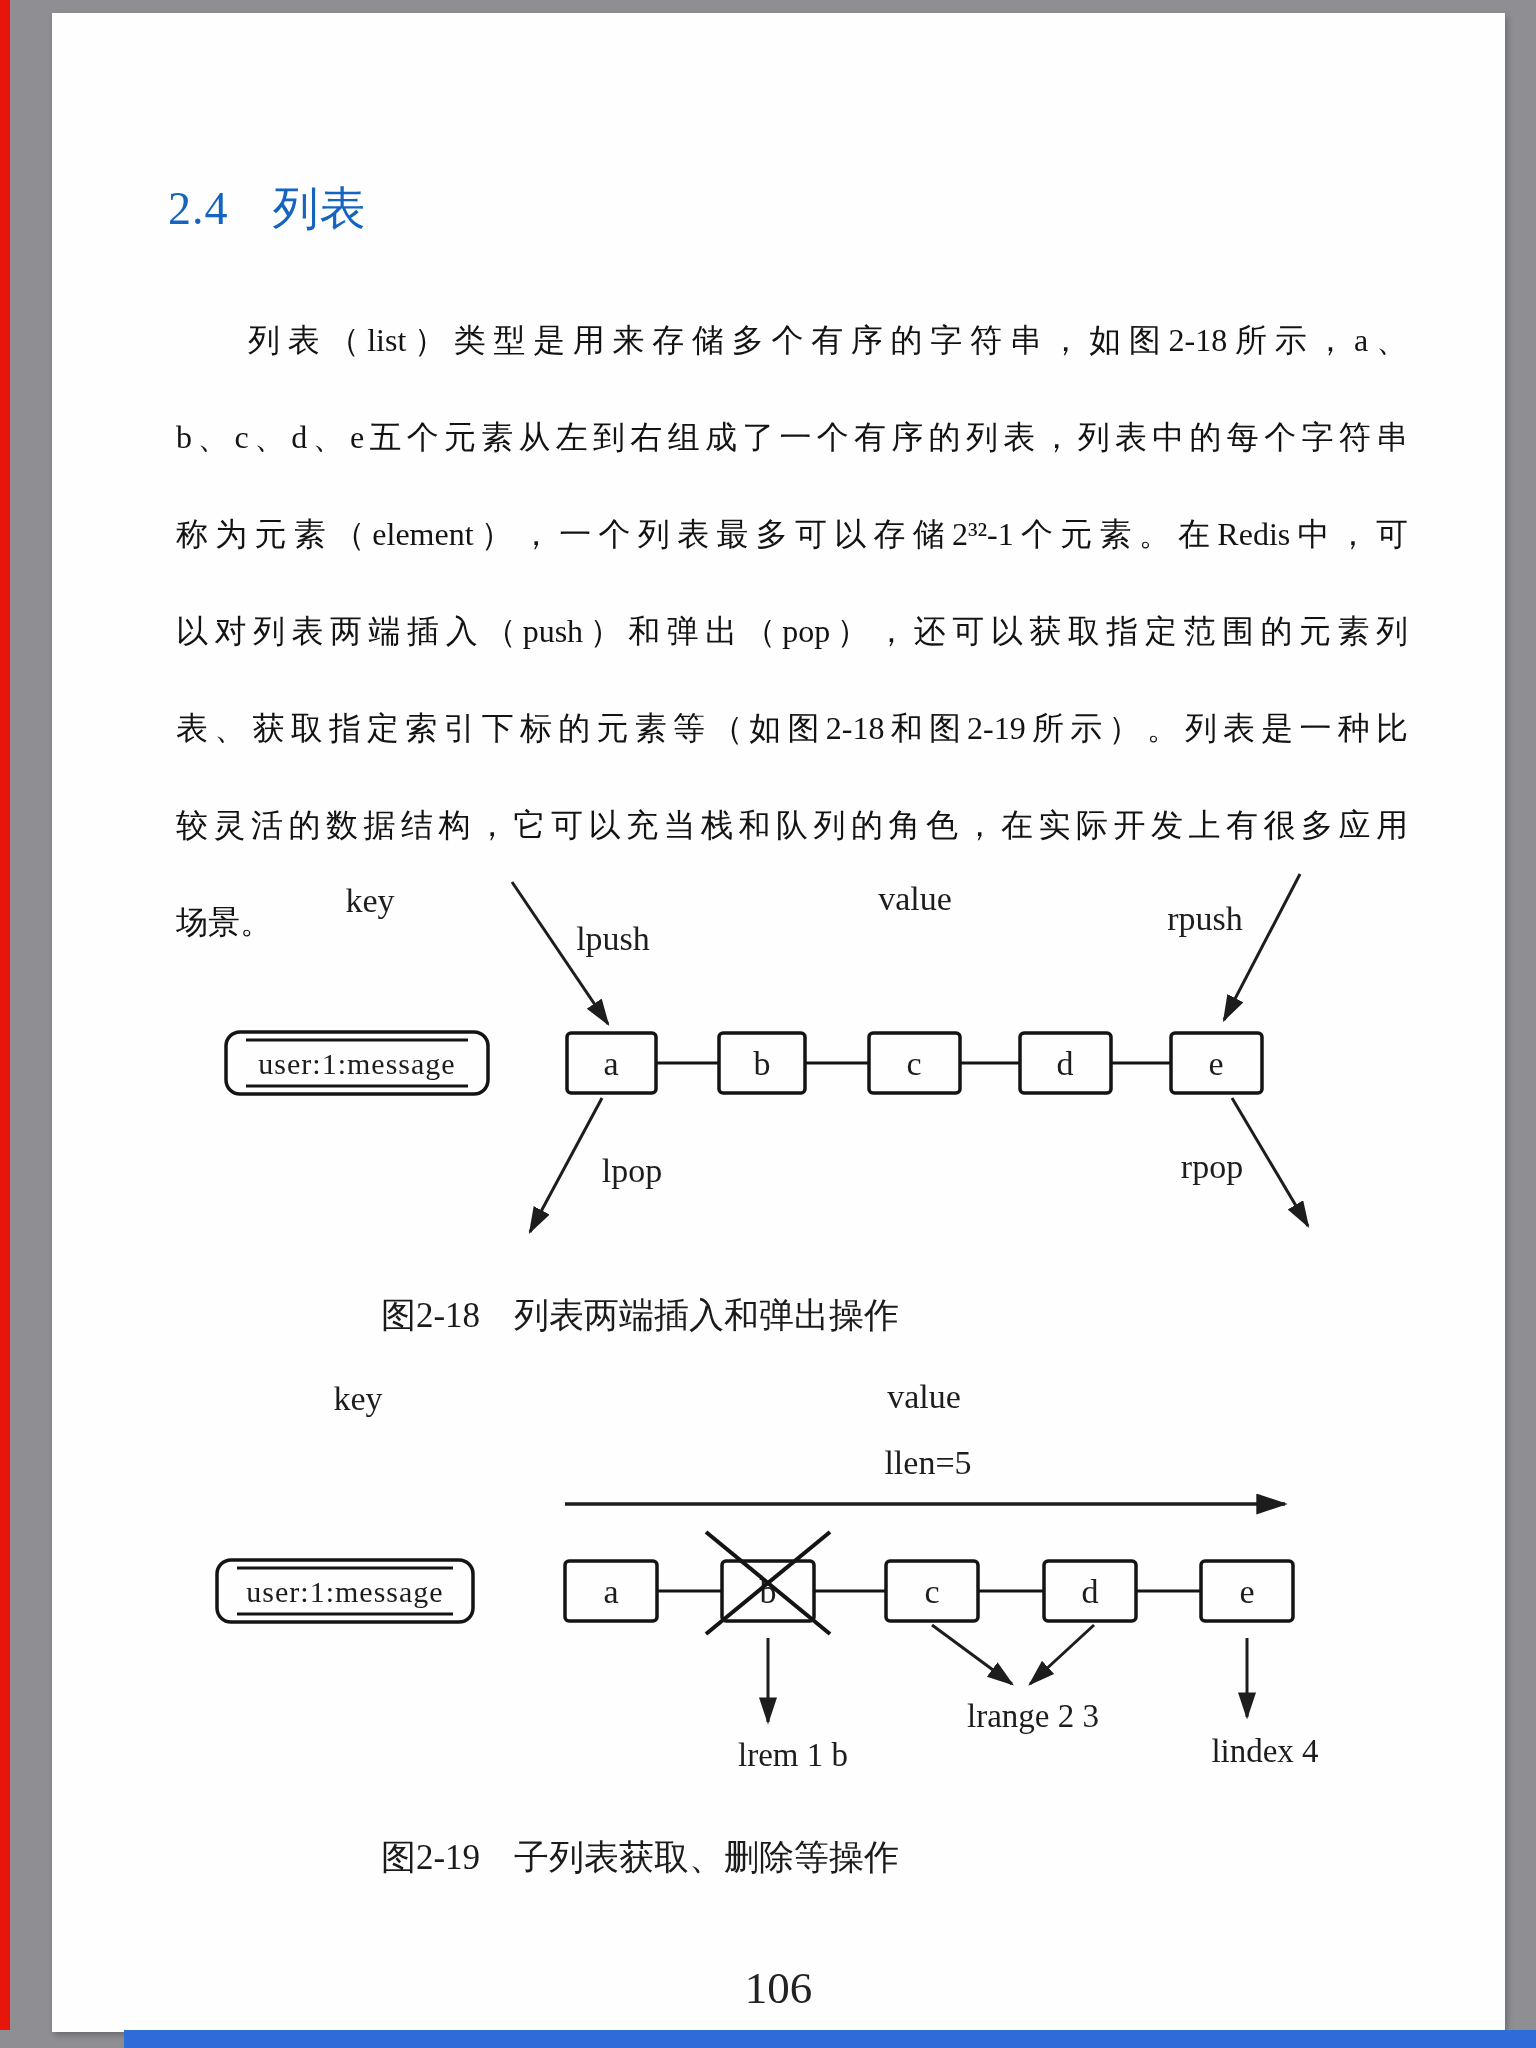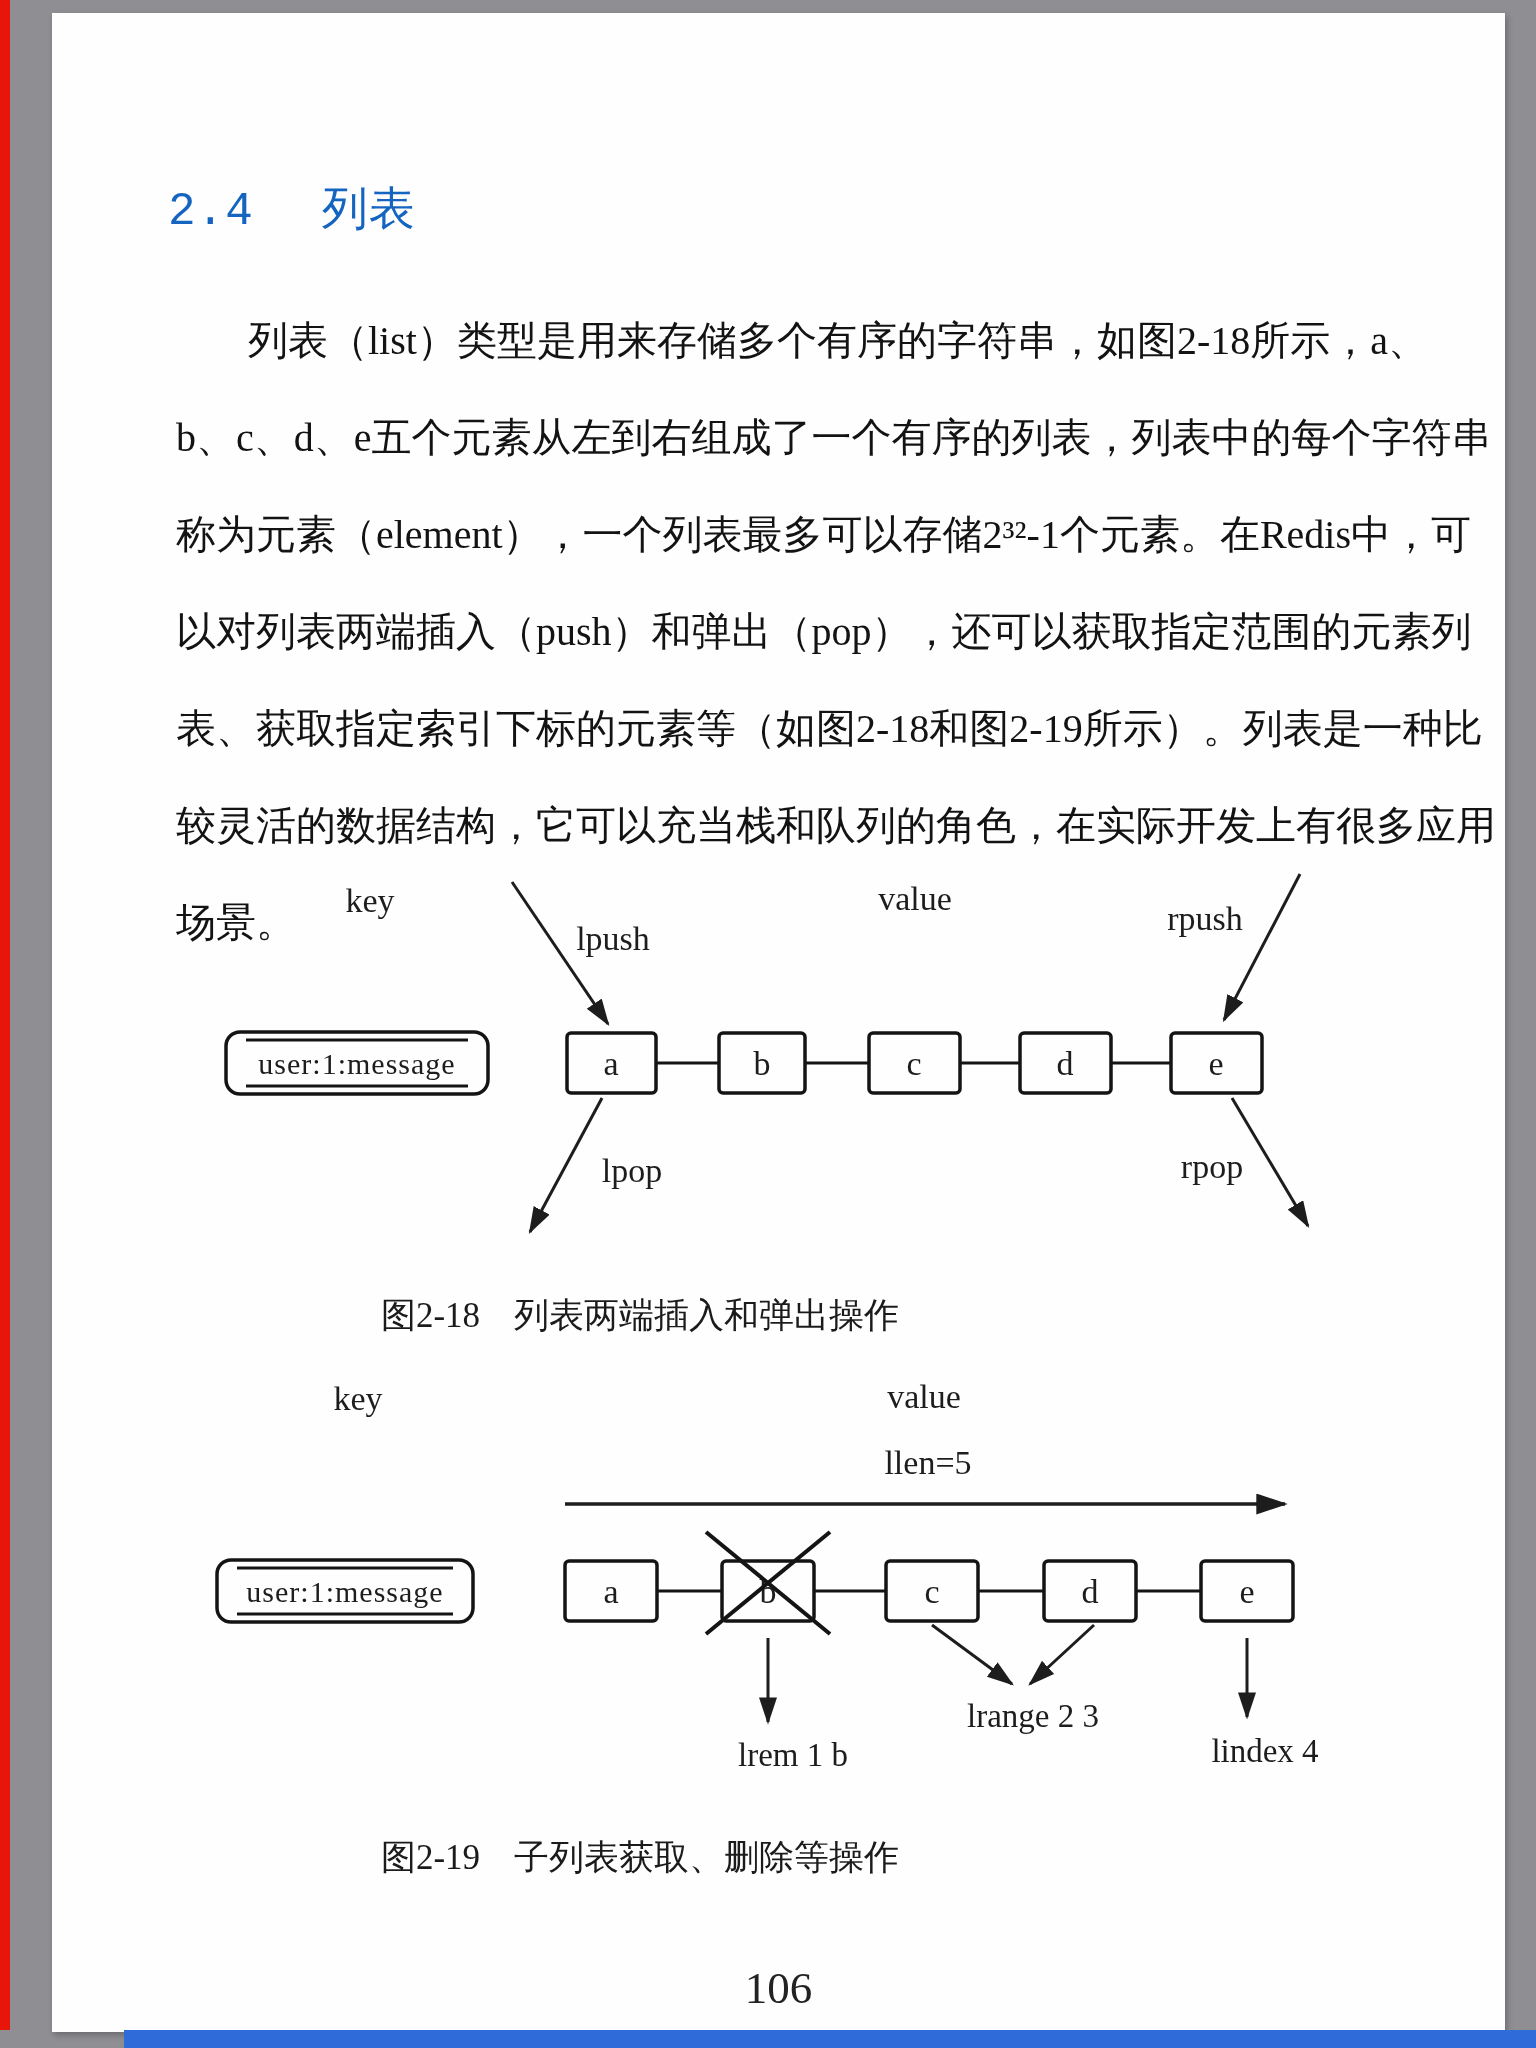--- a/index.html
+++ b/index.html
@@ -23,24 +23,24 @@
   }
   #bottom-progress{
     position:absolute;left:124px;top:2030px;width:1412px;height:18px;
     background:#2f6cd9;
   }
   .heading{
     position:absolute;left:168px;top:178px;
     color:#1565c0;font-size:46px;letter-spacing:1px;
     white-space:nowrap;
   }
-  .heading .num{margin-right:68px;font-family:Liberation Mono, monospace;}
+  .heading .num{margin-right:44px;}
   #para{
     position:absolute;left:176px;top:292px;width:1232px;
-    color:#131313;font-size:40px;
+    color:#131313;font-size:32px;
   }
   #para .pline{
     height:97px;line-height:97px;
     text-align:justify;text-align-last:justify;
     white-space:nowrap;
   }
   #para .pline.first{text-indent:72px;}
   #para .pline.last{text-align-last:left;}
   .fig-svg{position:absolute;}
   .caption{

